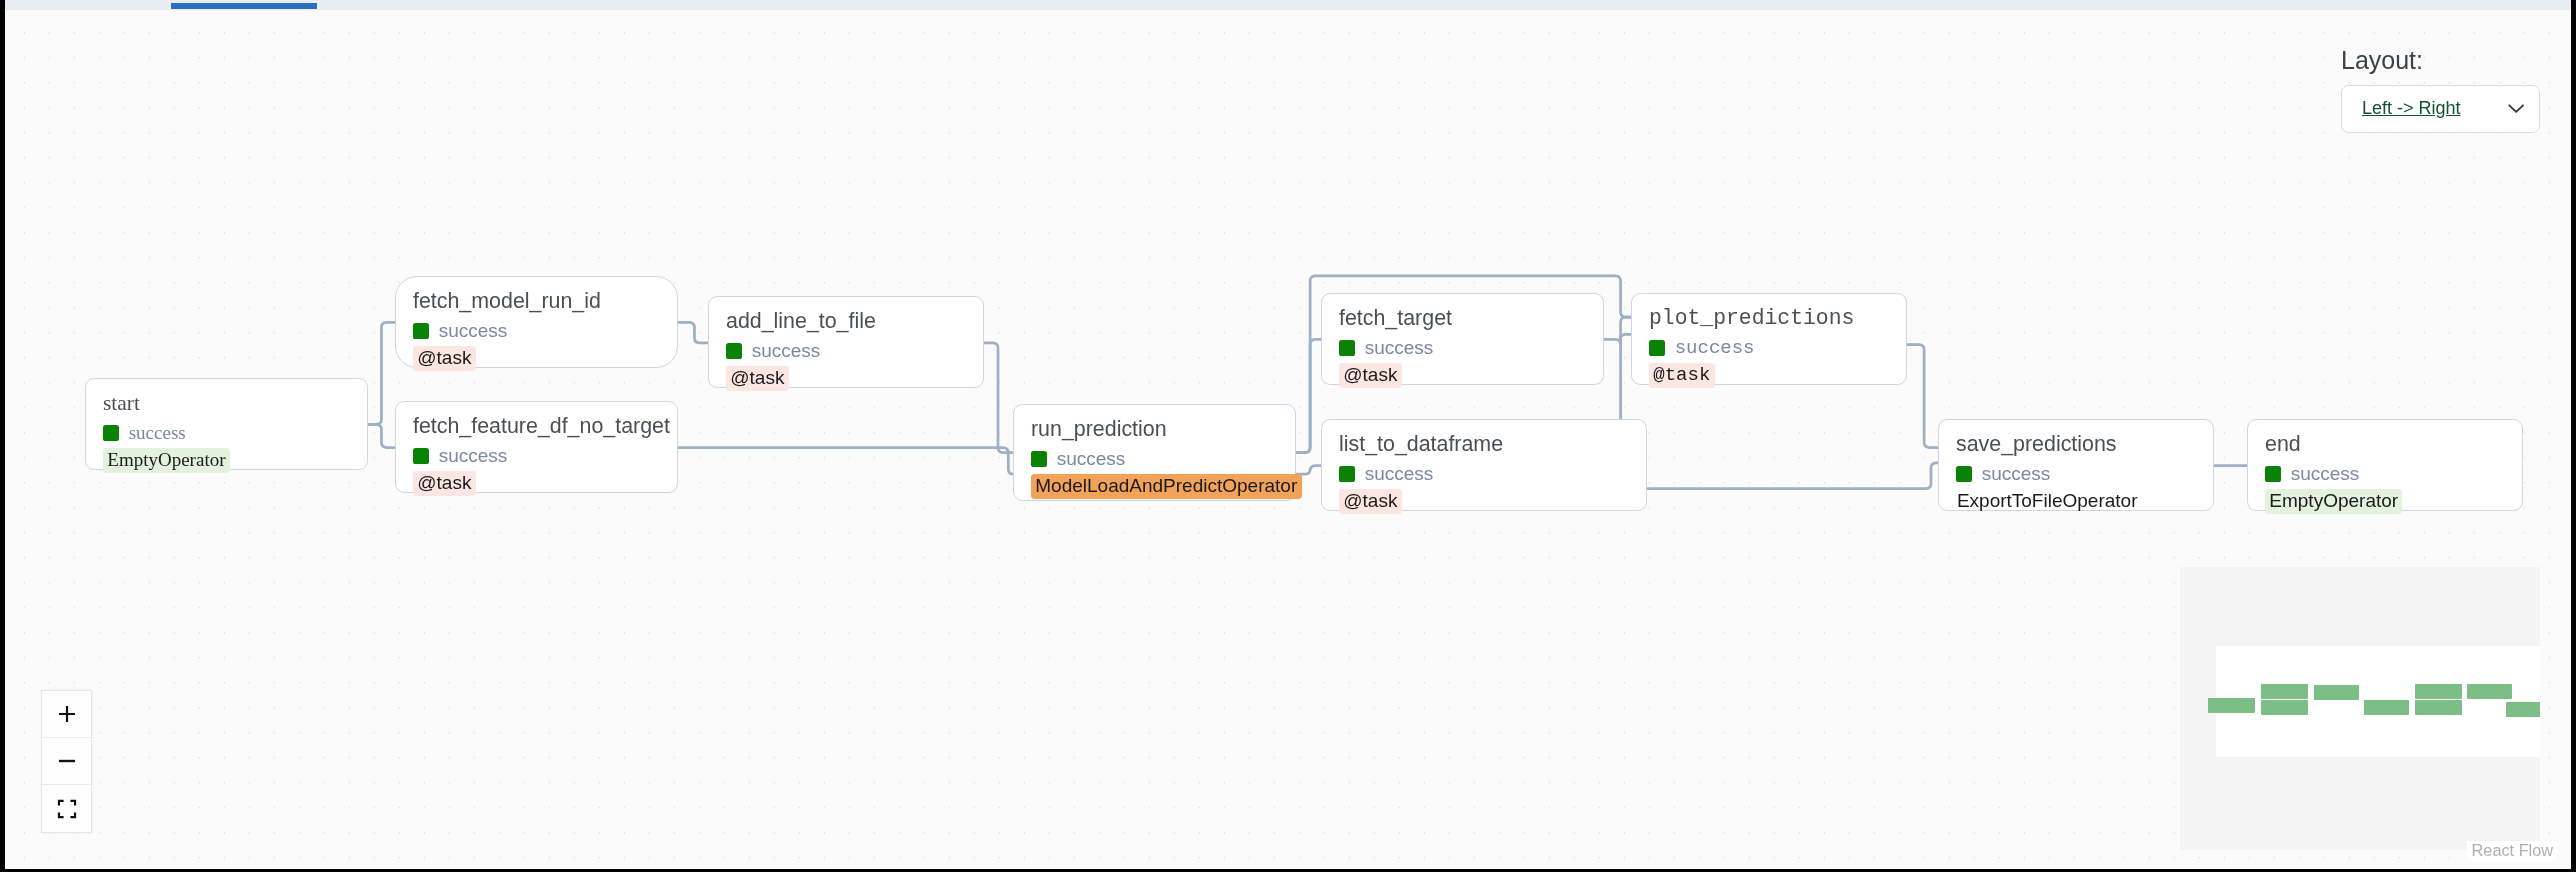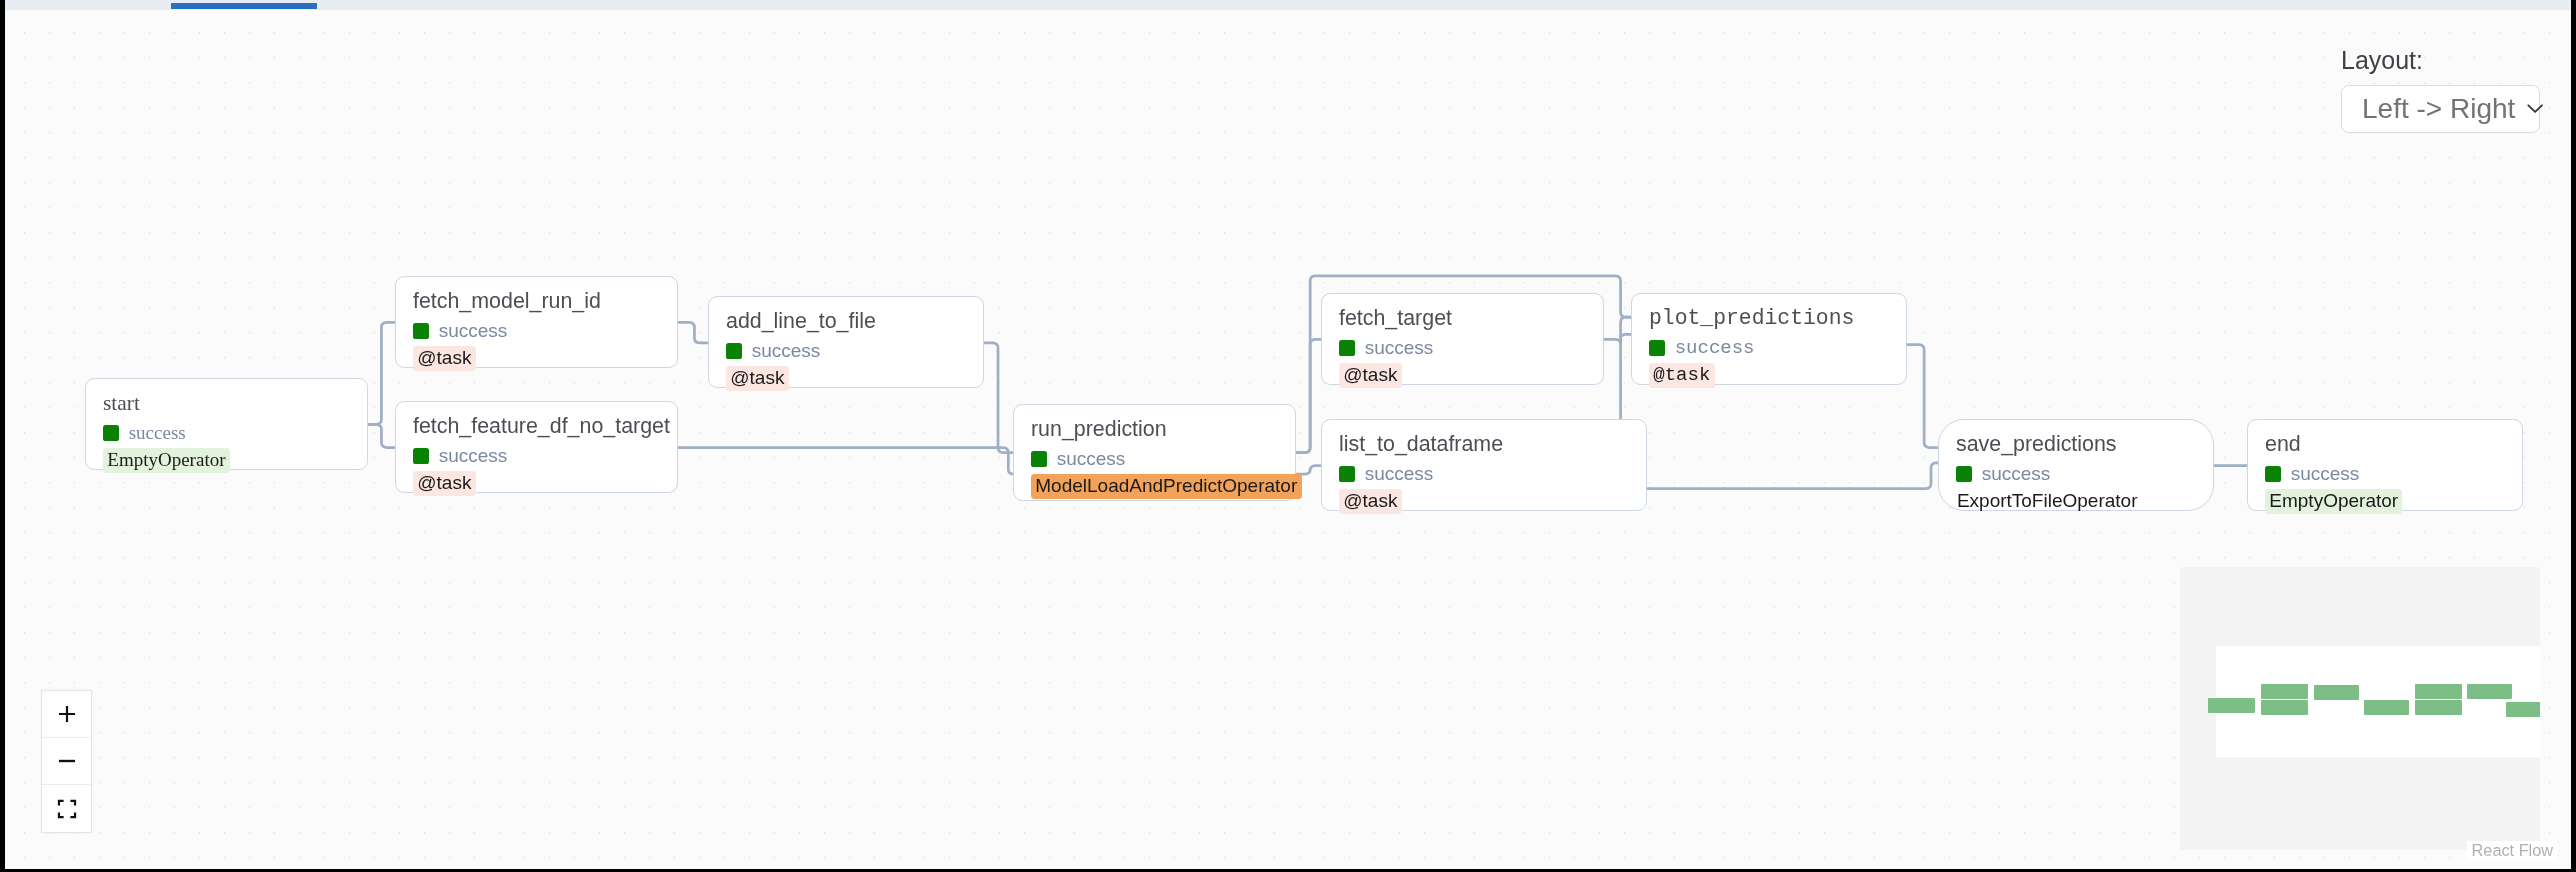--- a/index.html
+++ b/index.html
@@ -139,23 +139,24 @@
     border: 1.7px solid #d7dbe2;
     border-radius: 7.7px;
     background: #ffffff;
     display: flex;
     align-items: center;
     justify-content: space-between;
     padding: 0 14.6px 0 20px;
     cursor: pointer;
   }
   #layout-select-value {
-    font-size: 28px;
-    color: #737373;
+    font-size: 18px;
+    color: #14532d;
     white-space: nowrap;
+    text-decoration: underline;
   }
   .chevron {
     width: 16.3px;
     height: 9.4px;
     flex: 0 0 auto;
     margin-left: 12px;
   }
 
   
   #controls {
@@ -257,21 +258,21 @@
 
         <path d="M2576,531 L2590,531 Q2596,531 2596,531 L2604,531 Q2610,531 2610,531 L2614,531"></path>
       </g>
     </svg>
 
     <div id="node-layer">
         <div class="rf-node" style="left: 80px; top: 368px; width: 283px; height: 92px; font-family: Liberation Serif, serif;"><div class="node-title">start</div><div class="node-state">
             <span class="state-dot" style="background: rgb(10, 130, 5);"></span>
             <span class="state-label">success</span>
           </div><div class="node-op op-empty">EmptyOperator</div></div>
-        <div class="rf-node" style="left: 390px; top: 266px; width: 283px; height: 92px;"><div class="node-title">fetch_model_run_id</div><div class="node-state">
+        <div class="rf-node" style="left: 390px; top: 266px; width: 283px; height: 92px; border-radius: 22px;"><div class="node-title">fetch_model_run_id</div><div class="node-state">
             <span class="state-dot" style="background: rgb(10, 130, 5);"></span>
             <span class="state-label">success</span>
           </div><div class="node-op op-task">@task</div></div>
         <div class="rf-node" style="left: 390px; top: 391px; width: 283px; height: 92px;"><div class="node-title">fetch_feature_df_no_target</div><div class="node-state">
             <span class="state-dot" style="background: rgb(10, 130, 5);"></span>
             <span class="state-label">success</span>
           </div><div class="node-op op-task">@task</div></div>
         <div class="rf-node" style="left: 703px; top: 286px; width: 276px; height: 92px;"><div class="node-title">add_line_to_file</div><div class="node-state">
             <span class="state-dot" style="background: rgb(10, 130, 5);"></span>
             <span class="state-label">success</span>
@@ -285,21 +286,21 @@
             <span class="state-label">success</span>
           </div><div class="node-op op-task">@task</div></div>
         <div class="rf-node" style="left: 1316px; top: 409px; width: 326px; height: 92px;"><div class="node-title">list_to_dataframe</div><div class="node-state">
             <span class="state-dot" style="background: rgb(10, 130, 5);"></span>
             <span class="state-label">success</span>
           </div><div class="node-op op-task">@task</div></div>
         <div class="rf-node" style="left: 1626px; top: 283px; width: 276px; height: 92px; font-family: Liberation Mono, monospace;"><div class="node-title">plot_predictions</div><div class="node-state">
             <span class="state-dot" style="background: rgb(10, 130, 5);"></span>
             <span class="state-label">success</span>
           </div><div class="node-op op-task">@task</div></div>
-        <div class="rf-node" style="left: 1933px; top: 409px; width: 276px; height: 92px; border-radius: 26px;"><div class="node-title">save_predictions</div><div class="node-state">
+        <div class="rf-node" style="left: 1933px; top: 409px; width: 276px; height: 92px;"><div class="node-title">save_predictions</div><div class="node-state">
             <span class="state-dot" style="background: rgb(10, 130, 5);"></span>
             <span class="state-label">success</span>
           </div><div class="node-op op-plain">ExportToFileOperator</div></div>
         <div class="rf-node" style="left: 2242px; top: 409px; width: 276px; height: 92px;"><div class="node-title">end</div><div class="node-state">
             <span class="state-dot" style="background: rgb(10, 130, 5);"></span>
             <span class="state-label">success</span>
           </div><div class="node-op op-empty">EmptyOperator</div></div>
       </div>
 
     <div id="layout-panel">

